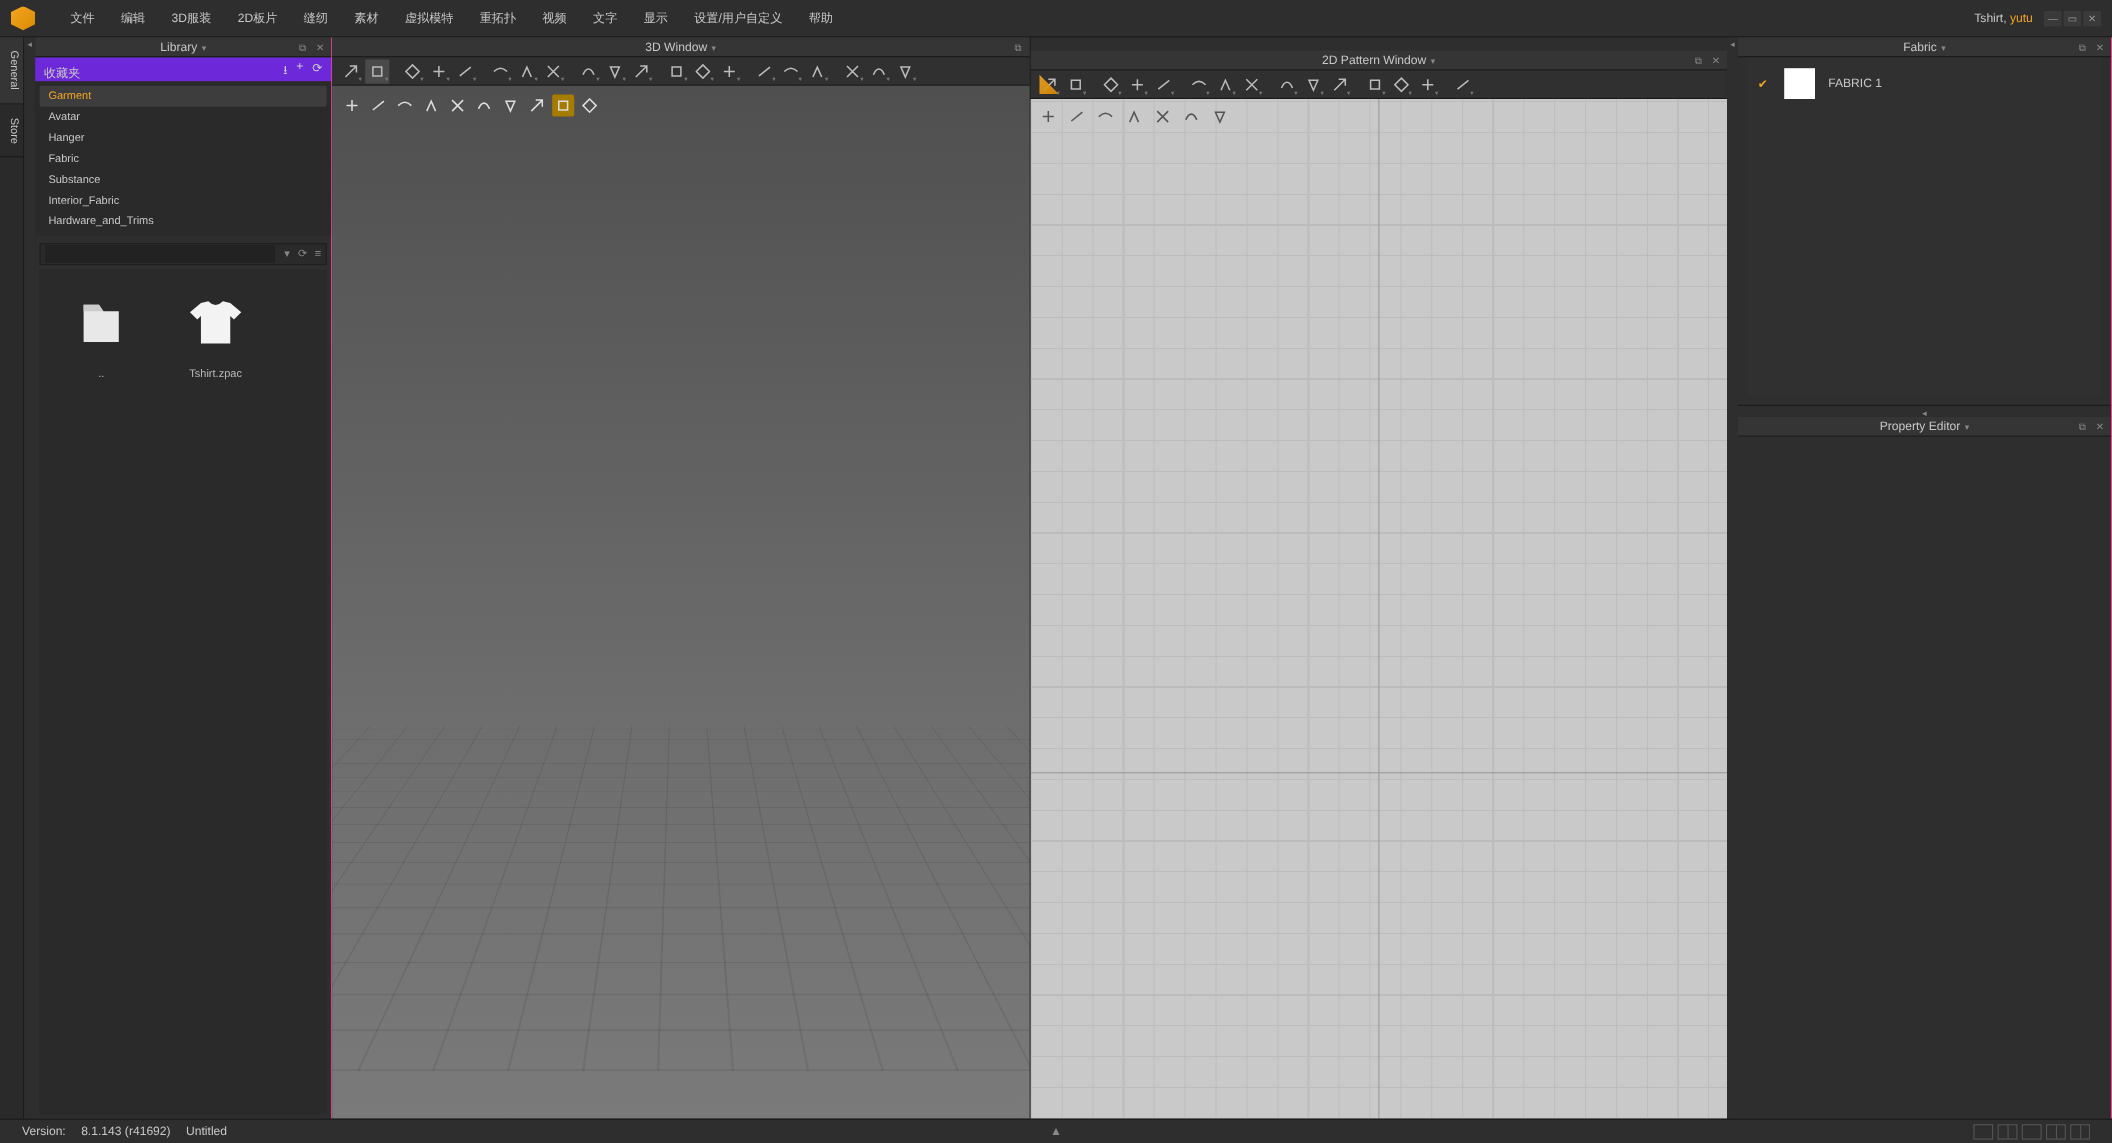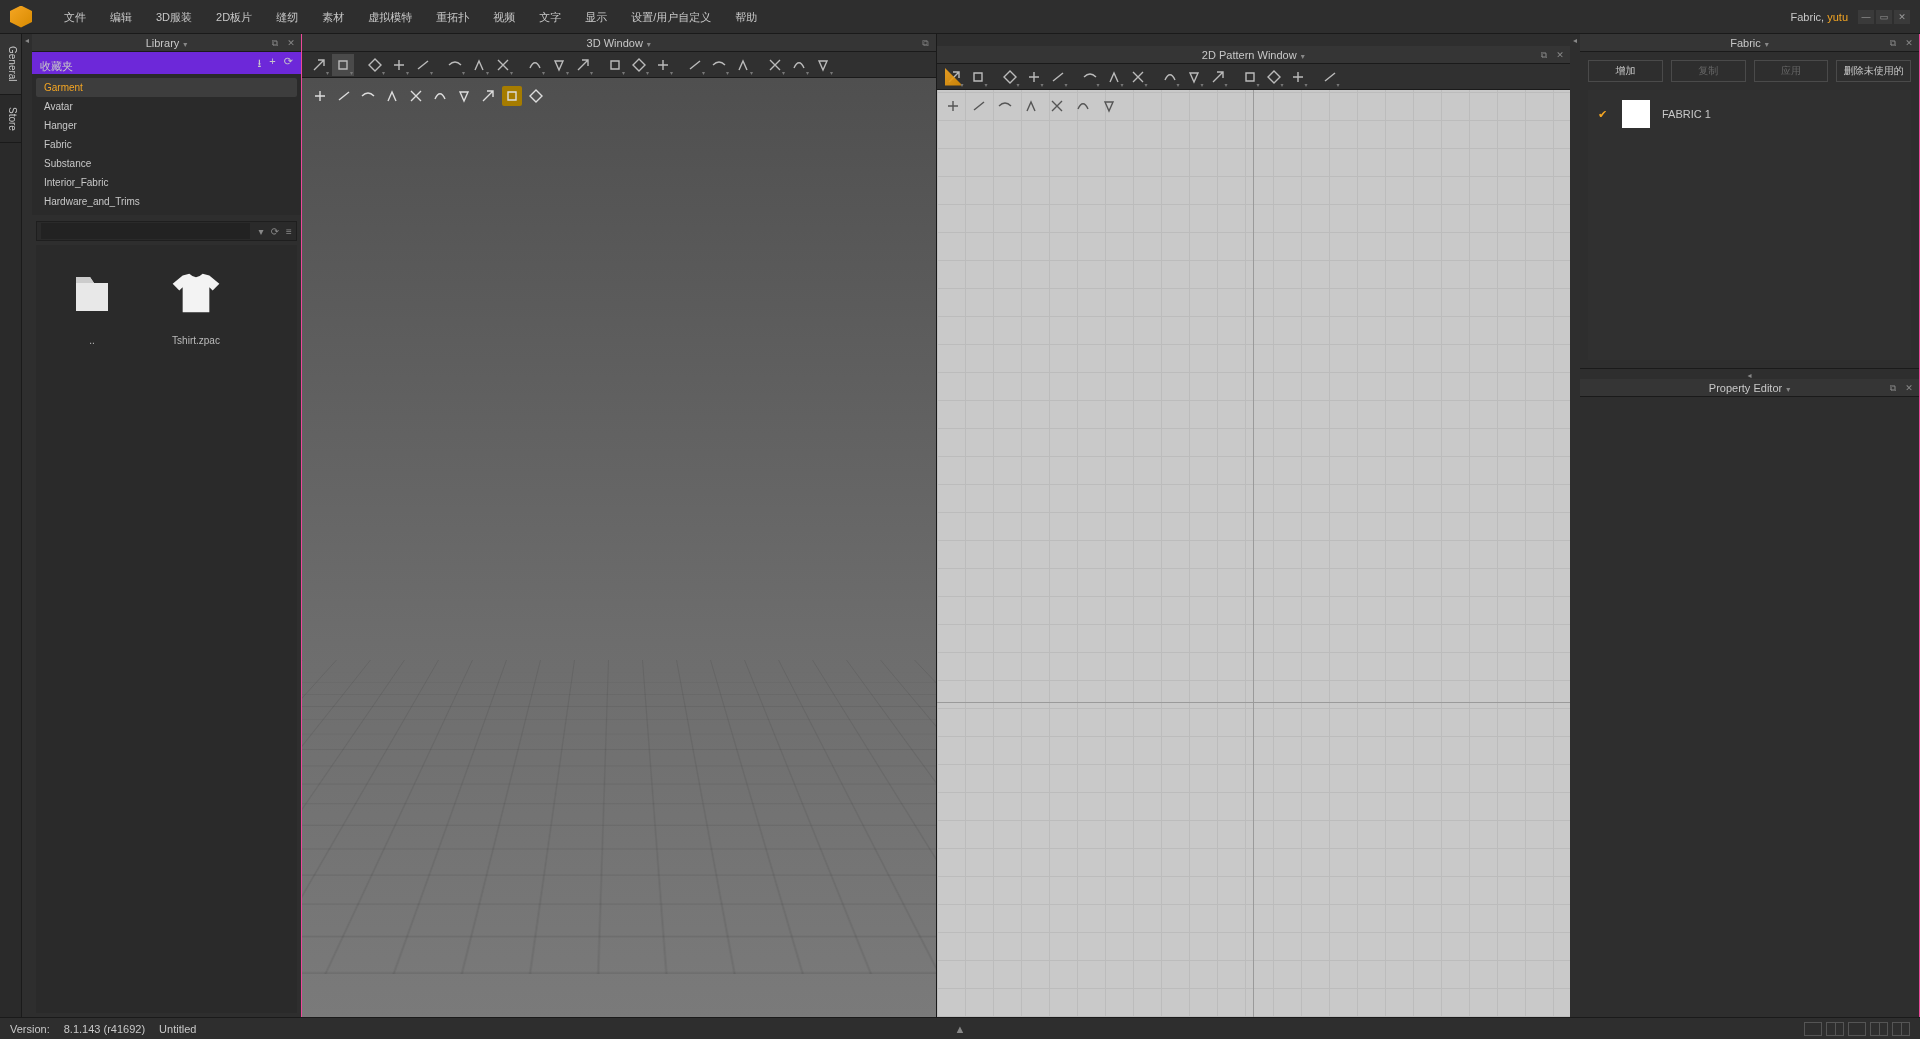--- a/index.html
+++ b/index.html
@@ -56,21 +56,21 @@
 .right-col{width:340px;display:flex;flex-direction:column;}
 .fabric-panel{height:335px;border-bottom:1px solid #1a1a1a;display:flex;flex-direction:column;}
 .fabric-btns{display:flex;gap:8px;padding:8px;}
 .fbtn{flex:1;height:22px;border:1px solid #4a4a4a;background:#2e2e2e;display:flex;align-items:center;justify-content:center;font-size:10px;}
 .fbtn.disabled{color:#666;}
 .fabric-list{flex:1;background:#303030;margin:0 8px 8px;padding:10px;}
 .fabric-item{display:flex;align-items:center;gap:12px;}
 .check{color:#f5a623;font-size:11px;width:12px;}
 .swatch{width:28px;height:28px;background:#fff;}
 .prop-panel{flex:1;}
-.statusbar{position:absolute;left:0;right:0;bottom:0;height:22px;background:#2e2e2e;border-top:1px solid #1a1a1a;display:flex;align-items:center;padding:0 10px;gap:14px;font-size:10px;color:#aaa;}
+.statusbar{position:absolute;left:0;right:0;bottom:0;height:22px;background:#2e2e2e;border-top:1px solid #1a1a1a;display:flex;align-items:center;padding:0 20px;gap:14px;font-size:10px;color:#aaa;}
 .statusbar .center-arrow{position:absolute;left:50%;transform:translateX(-50%);color:#888;}
 .layout-icons{margin-left:auto;display:flex;gap:4px;}
 .licon{width:18px;height:14px;border:1px solid #555;display:flex;}
 .licon span{flex:1;border-right:1px solid #555;}
 .licon span:last-child{border:none;}
 .expand-handle{width:10px;background:#2e2e2e;display:flex;align-items:flex-start;justify-content:center;padding-top:2px;color:#888;font-size:8px;}
 </style>
 </head>
 <body>
 
@@ -85,21 +85,21 @@
       <div class="menu-item">素材</div>
       <div class="menu-item">虚拟模特</div>
       <div class="menu-item">重拓扑</div>
       <div class="menu-item">视频</div>
       <div class="menu-item">文字</div>
       <div class="menu-item">显示</div>
       <div class="menu-item">设置/用户自定义</div>
       <div class="menu-item">帮助</div>
     </div>
   <div class="hello">
-    <span>Fabric, </span><span class="un">yutu</span>
+    <span>Tshirt, </span><span class="un">yutu</span>
   </div>
   <div class="winbtns">
     <div class="winbtn">—</div>
     <div class="winbtn">▭</div>
     <div class="winbtn">✕</div>
   </div>
 </div>
 
 <div class="main">
 
@@ -511,26 +511,20 @@
 
   <div class="col right-col">
     <div class="fabric-panel">
       <div class="panel-header">
         <span class="dd">Fabric</span>
         <div class="icons">
           <div class="hicon">⧉</div>
           <div class="hicon">✕</div>
         </div>
       </div>
-      <div class="fabric-btns" id="fabric-btns">
-          <div class="fbtn">增加</div>
-          <div class="fbtn disabled">复制</div>
-          <div class="fbtn disabled">应用</div>
-          <div class="fbtn">删除未使用的</div>
-        </div>
       <div class="fabric-list">
         <div class="fabric-item">
           <span class="check">✔</span>
           <div class="swatch"></div>
           <span>FABRIC 1</span>
         </div>
       </div>
     </div>
     <div class="expand-handle" style="width:auto;height:10px;writing-mode:horizontal-tb;">◂</div>
     <div class="prop-panel">

